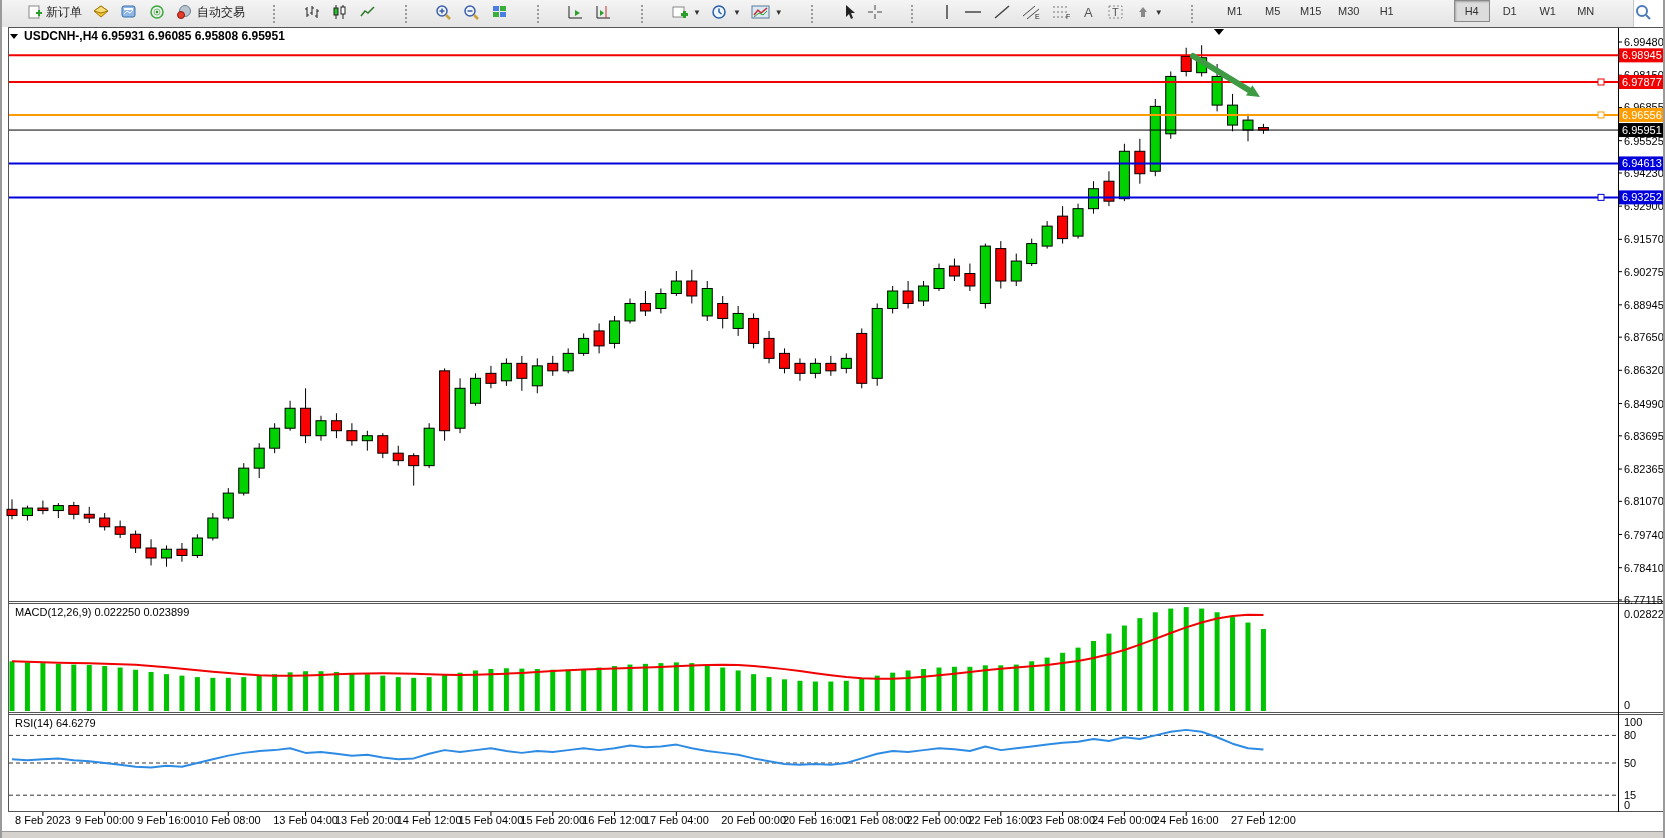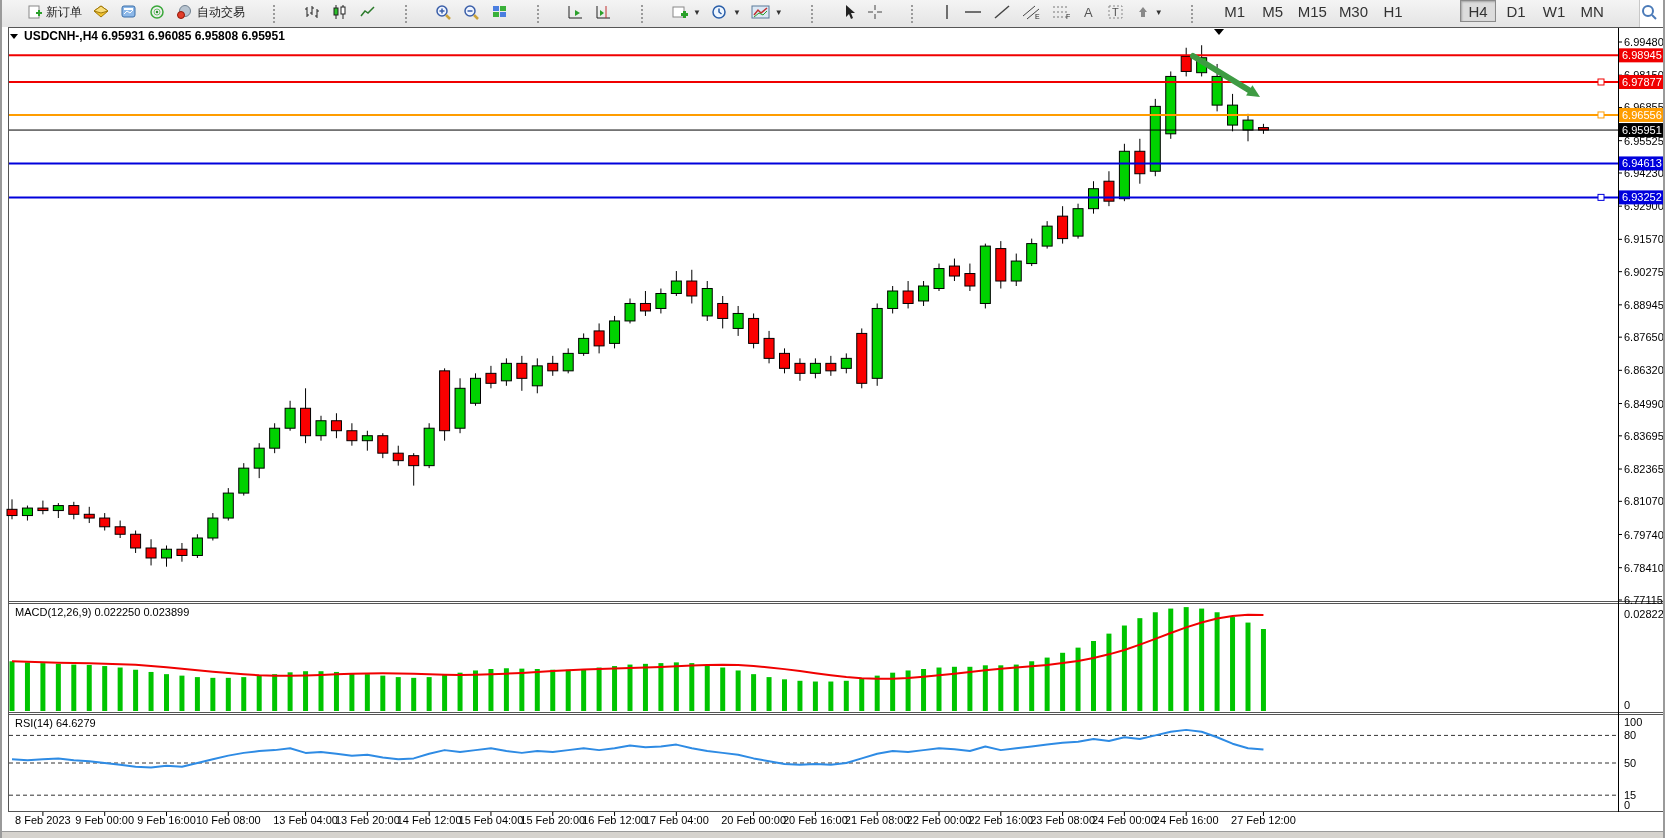--- a/index.html
+++ b/index.html
@@ -4,21 +4,21 @@
 <style>
   html,body{margin:0;padding:0;background:#b8b8b8;font-family:"Liberation Sans",sans-serif;}
   .window{position:relative;width:1665px;height:838px;background:#fff;overflow:hidden;border-left:2px solid #9a9a9a;border-right:2px solid #9a9a9a;box-sizing:border-box;}
   
   .toolbar{position:absolute;left:0;top:0;width:100%;height:27px;background:linear-gradient(#f4f4f4,#e4e4e4);border-bottom:1px solid #a8a8a8;display:flex;align-items:center;font-size:12px;color:#222;}
   .tgroup{display:flex;align-items:flex-start;height:100%;padding:0 20px;}
   .handle{width:5px;height:18px;border-left:2px dotted #9a9a9a;margin:0 3px;}
   .tb{display:flex;align-items:center;gap:3px;height:22px;padding:0 4px;border:1px solid transparent;border-radius:2px;cursor:default;white-space:nowrap;}
   .tb svg{display:block;}
   .caret{font-size:8px;color:#333;margin-left:1px;}
-  .tf{height:20px;min-width:26px;display:flex;align-items:center;justify-content:center;padding:0 4px;margin:0 1px;font-size:15px;color:#333;border:1px solid transparent;}
+  .tf{height:20px;min-width:26px;display:flex;align-items:center;justify-content:center;padding:0 4px;margin:0 1px;font-size:11px;color:#333;border:1px solid transparent;}
   .tf.active{border:1px solid #8a8a8a;background:#dcdcdc;box-shadow:inset 1px 1px 2px rgba(0,0,0,.25);margin-left:48px;}
   .toolbar-right{margin-left:8px;flex:1;align-self:stretch;background:#fff;border-left:1px solid #c8c8c8;display:flex;align-items:center;justify-content:flex-end;padding-right:8px;gap:10px;position:relative;}
   .badge{position:absolute;top:0px;right:84px;min-width:15px;height:15px;border-radius:8px;background:#e83c2d;color:#fff;font-size:10px;font-weight:bold;display:flex;align-items:center;justify-content:center;border:1px solid #c02;}
   
   .chart-wrap{position:absolute;left:0;top:27px;width:1665px;height:805px;background:#fff;}
   svg text{font-family:"Liberation Sans",sans-serif;}
   .bottom-strip{position:absolute;left:0;bottom:0;width:100%;height:6px;background:#d6d3ce;border-top:1px solid #9a9a9a;}
 </style>
 </head>
 <body>

